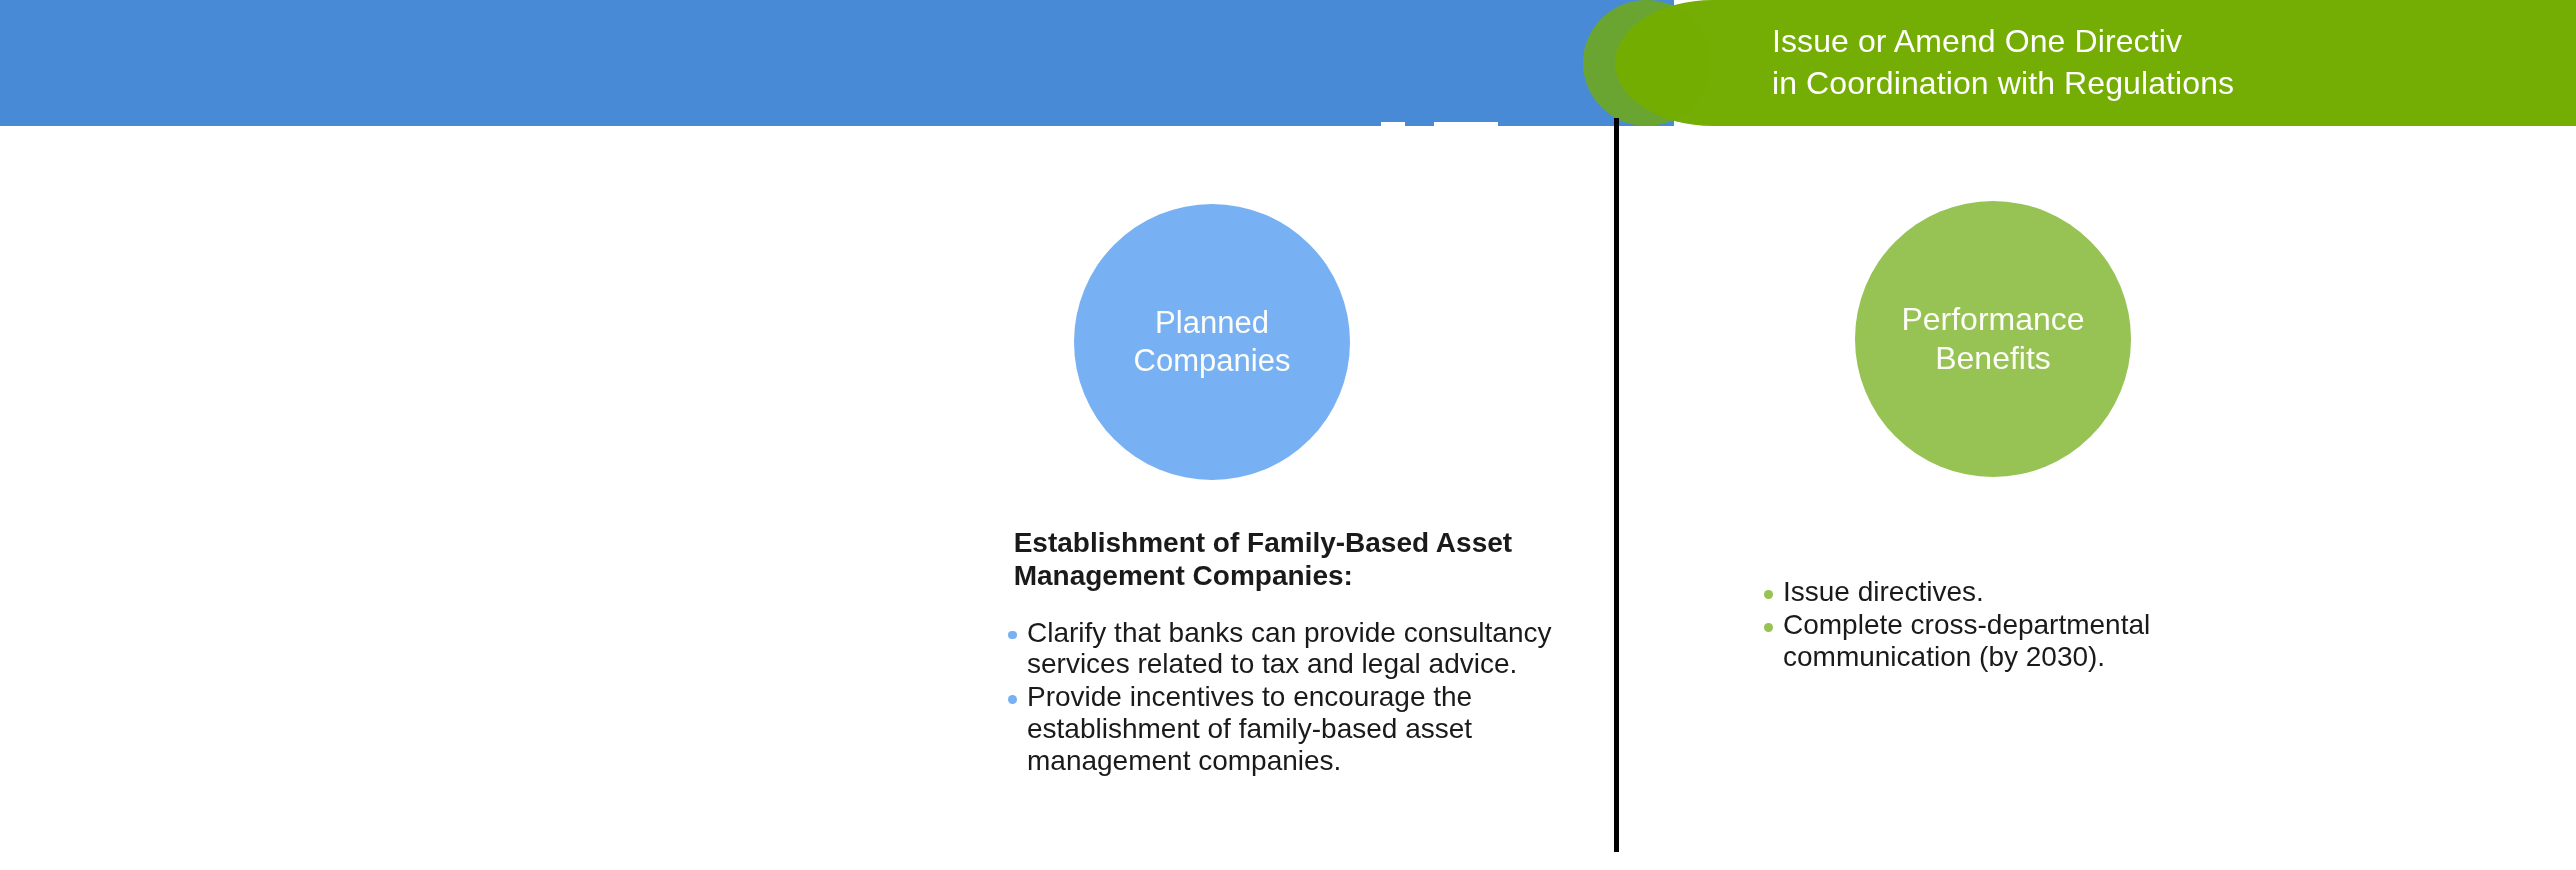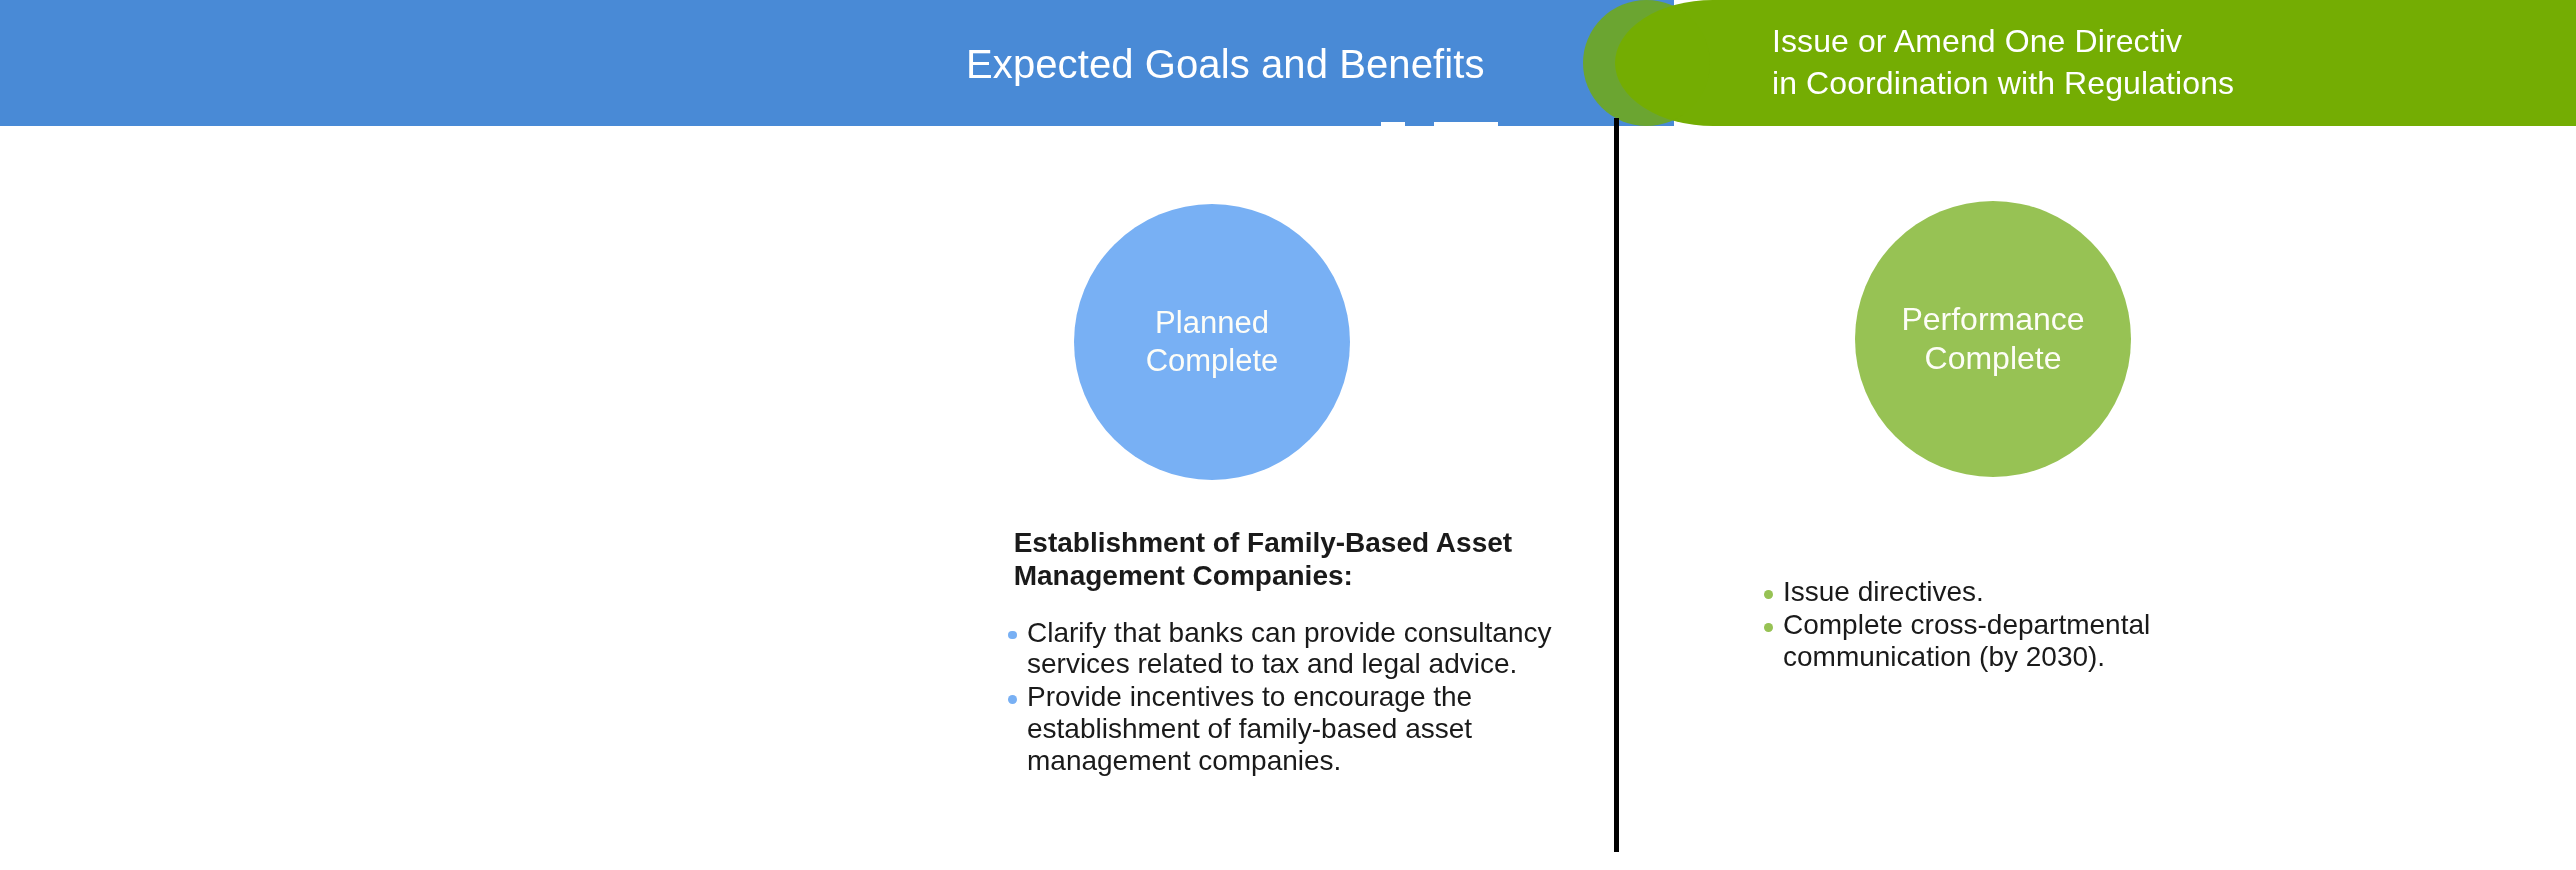--- a/index.html
+++ b/index.html
@@ -172,32 +172,31 @@
 <div id="slide">
 
   <div class="banner banner-left"></div>
 
   <div class="notch" style="left:1381px;width:24px;"></div>
   <div class="notch" style="left:1434px;width:64px;"></div>
 
   <div class="banner-overlap"></div>
   <div class="banner banner-right"></div>
 
-  <div class="banner-title title-left">Expected Goals and Benefits</div>
 
   <div class="banner-title title-right">Issue or Amend One Directiv
 in Coordination with Regulations</div>
 
   <div class="divider"></div>
 
   <div class="bubble bubble-left">Planned
-Complete</div>
+Companies</div>
 
   <div class="bubble bubble-right">Performance
-Complete</div>
+Benefits</div>
 
   <div class="copy copy-left">
     <p class="copy-heading">Establishment of Family-Based Asset Management Companies:</p>
     <ul class="bullets bullets-blue">
       <li>Clarify that banks can provide consultancy services related to tax and legal advice.</li>
       <li>Provide incentives to encourage the establishment of family-based asset management companies.</li>
     </ul>
   </div>
 
   <div class="copy copy-right">

